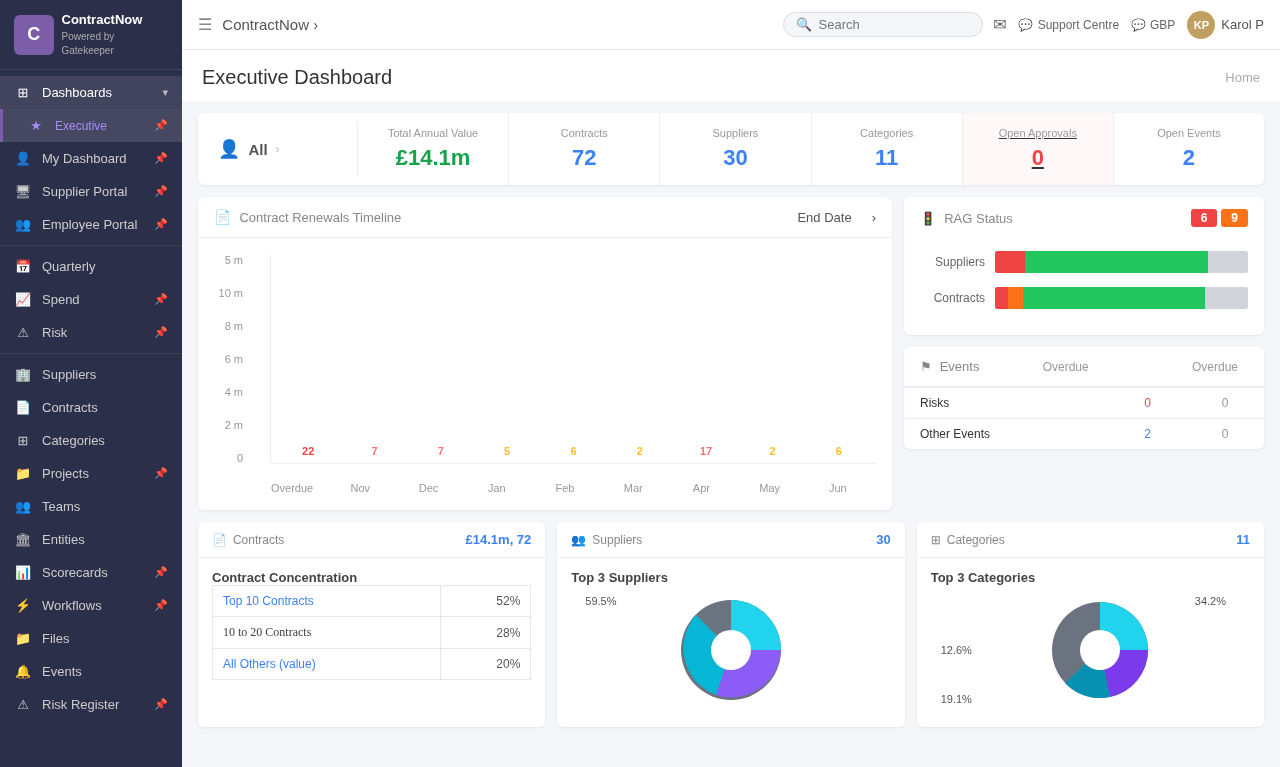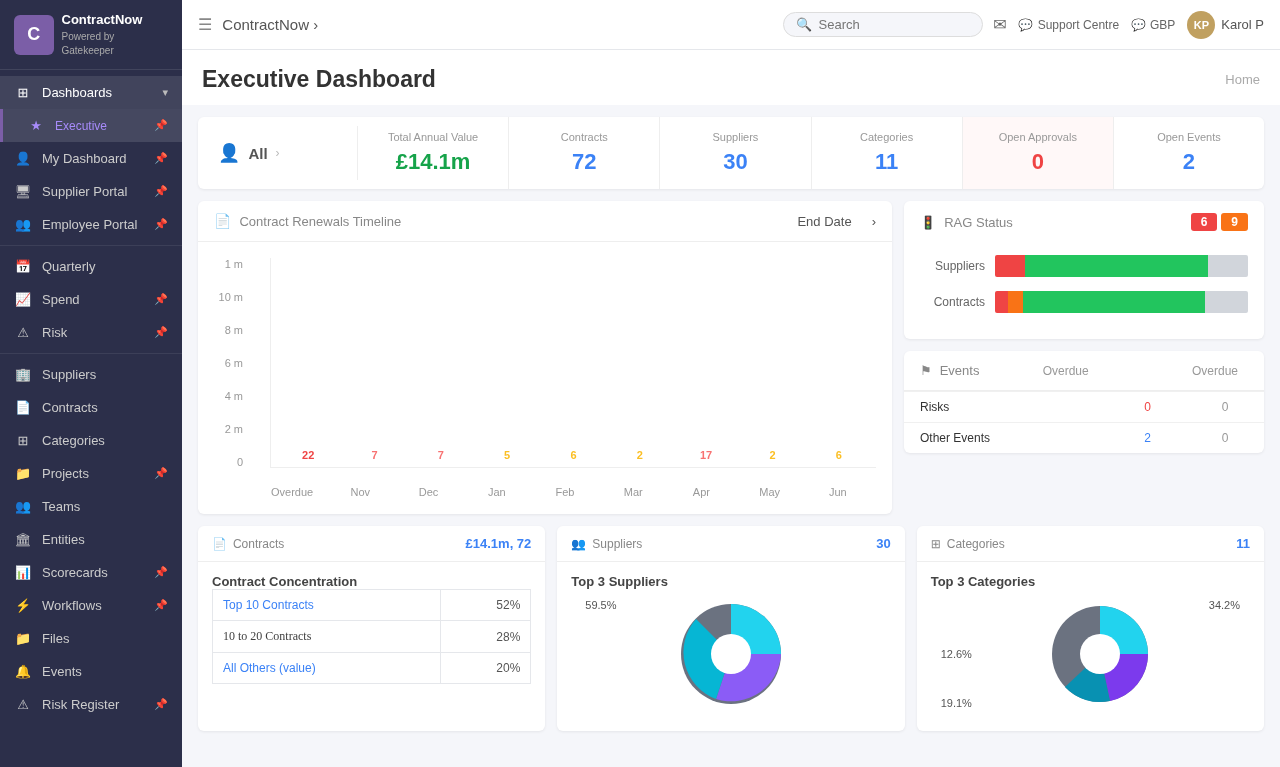--- a/index.html
+++ b/index.html
@@ -31,21 +31,21 @@
     .topbar-actions { display: flex; align-items: center; gap: 12px; }
     .topbar-icon { color: #666; cursor: pointer; font-size: 16px; }
     .topbar-support { display: flex; align-items: center; gap: 4px; font-size: 12px; color: #666; cursor: pointer; }
     .topbar-currency { display: flex; align-items: center; gap: 4px; font-size: 12px; color: #666; cursor: pointer; }
     .topbar-user { display: flex; align-items: center; gap: 6px; font-size: 13px; color: #555; cursor: pointer; }
     .avatar { width: 28px; height: 28px; border-radius: 50%; background: #c0a060; display: flex; align-items: center; justify-content: center; color: white; font-size: 11px; font-weight: bold; }
 
     
     .main { flex: 1; display: flex; flex-direction: column; overflow: hidden; }
     .page-header { display: flex; align-items: center; justify-content: space-between; padding: 16px 20px 12px; background: white; }
-    .page-title { font-size: 23px; font-weight: 700; color: #333; }
+    .page-title { font-size: 20px; font-weight: 400; color: #333; }
     .page-home { font-size: 13px; color: #aaa; }
     .content { flex: 1; overflow-y: auto; padding: 12px 16px; display: flex; flex-direction: column; gap: 12px; }
 
     
     .summary-bar { background: white; border-radius: 6px; display: flex; align-items: center; box-shadow: 0 1px 3px rgba(0,0,0,0.07); }
     .summary-all { display: flex; align-items: center; gap: 8px; padding: 16px 20px; border-right: 1px solid #eee; min-width: 160px; cursor: pointer; }
     .summary-all-icon { font-size: 18px; color: #888; }
     .summary-all-text { font-size: 15px; font-weight: 600; color: #555; }
     .summary-all-arrow { color: #bbb; font-size: 12px; }
     .summary-stat { flex: 1; text-align: center; padding: 14px 10px; border-right: 1px solid #eee; }
@@ -310,21 +310,21 @@
         <div class="summary-stat-value blue">72</div>
       </div>
       <div class="summary-stat">
         <div class="summary-stat-label">Suppliers</div>
         <div class="summary-stat-value blue">30</div>
       </div>
       <div class="summary-stat">
         <div class="summary-stat-label">Categories</div>
         <div class="summary-stat-value blue">11</div>
       </div>
-      <div class="summary-stat" style="background:#fff8f8;">
+      <div class="summary-stat" style="background:#fff8f8;text-decoration:underline;">
         <div class="summary-stat-label">Open Approvals</div>
         <div class="summary-stat-value red" style="color:#ef4444;">0</div>
       </div>
       <div class="summary-stat">
         <div class="summary-stat-label">Open Events</div>
         <div class="summary-stat-value blue">2</div>
       </div>
     </div>
 
     <div class="panels-row">
@@ -336,21 +336,21 @@
             <span>Contract Renewals Timeline</span>
           </div>
           <div class="panel-header-right">
             <span>End Date</span>
             <span>›</span>
           </div>
         </div>
         <div class="chart-body">
           <div class="chart-container">
             <div class="y-axis">
-              <span>1 m</span>
+              <span>5 m</span>
               <span>10 m</span>
               <span>8 m</span>
               <span>6 m</span>
               <span>4 m</span>
               <span>2 m</span>
               <span>0</span>
             </div>
             <div class="bars-area" id="bars-area" style="position: absolute; inset: 0px 0px 30px 40px; display: flex; align-items: flex-end; gap: 8px; border-left: 1px solid rgb(238, 238, 238); border-bottom: 1px solid rgb(238, 238, 238); padding: 10px 8px 0px;">
                 <div class="bar-group">
                   <div class="bar-wrap" style="height: 100%; align-items: flex-end; display: flex; justify-content: center; flex: 1 1 0%;">
@@ -561,21 +561,21 @@
             <svg width="140" height="120" viewBox="0 0 140 120">
               <g transform="translate(80,60)">
 
                 <circle cx="0" cy="0" r="48" fill="#6b7280"></circle>
                 <path d="M0,0 L0,-48 A48,48 0 0,1 48,0 Z" fill="#22d3ee"></path>
                 <path d="M0,0 L48,0 A48,48 0 0,1 10,47 Z" fill="#7c3aed"></path>
                 <path d="M0,0 L10,47 A48,48 0 0,1 -35,33 Z" fill="#0891b2"></path>
                 <circle cx="0" cy="0" r="20" fill="white"></circle>
               </g>
             </svg>
-            <span style="position:absolute;top:10px;right:10px;font-size:11px;color:#555;">34.2%</span>
+            <span style="position:absolute;top:10px;right:24px;font-size:11px;color:#555;">34.2%</span>
             <span style="position:absolute;bottom:10px;left:10px;font-size:11px;color:#555;">19.1%</span>
             <span style="position:absolute;top:50%;left:10px;font-size:11px;color:#555;transform:translateY(-50%);">12.6%</span>
           </div>
         </div>
       </div>
 
     </div>
   </div>
 </div>
 

